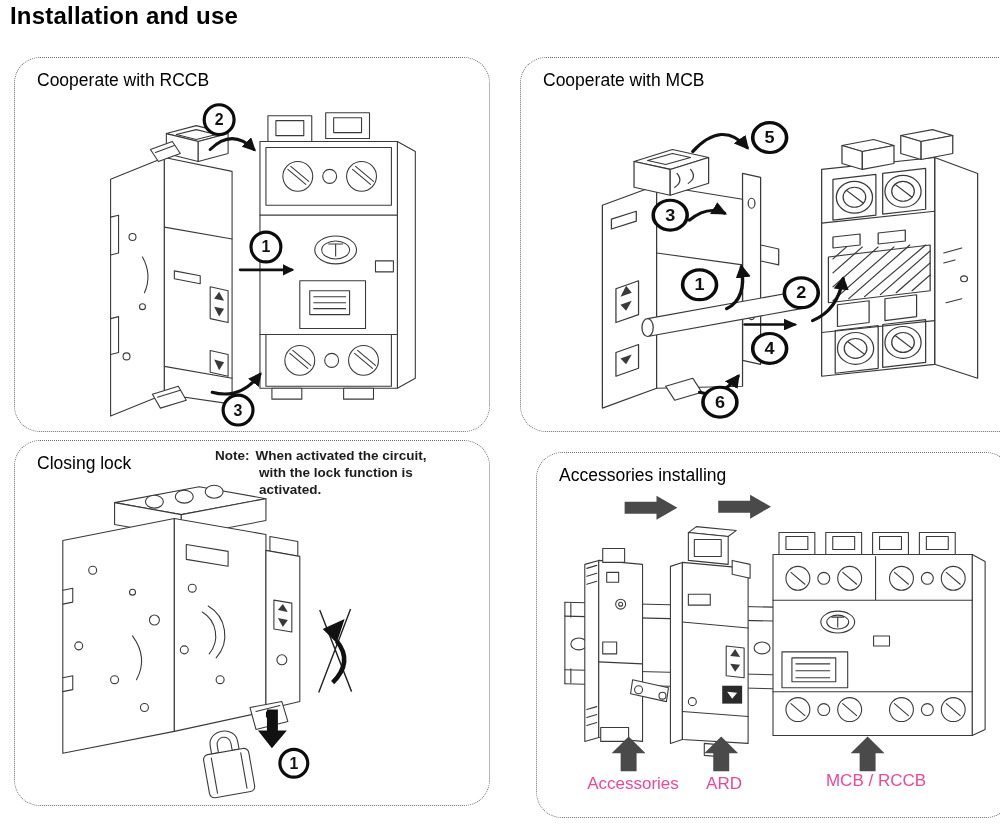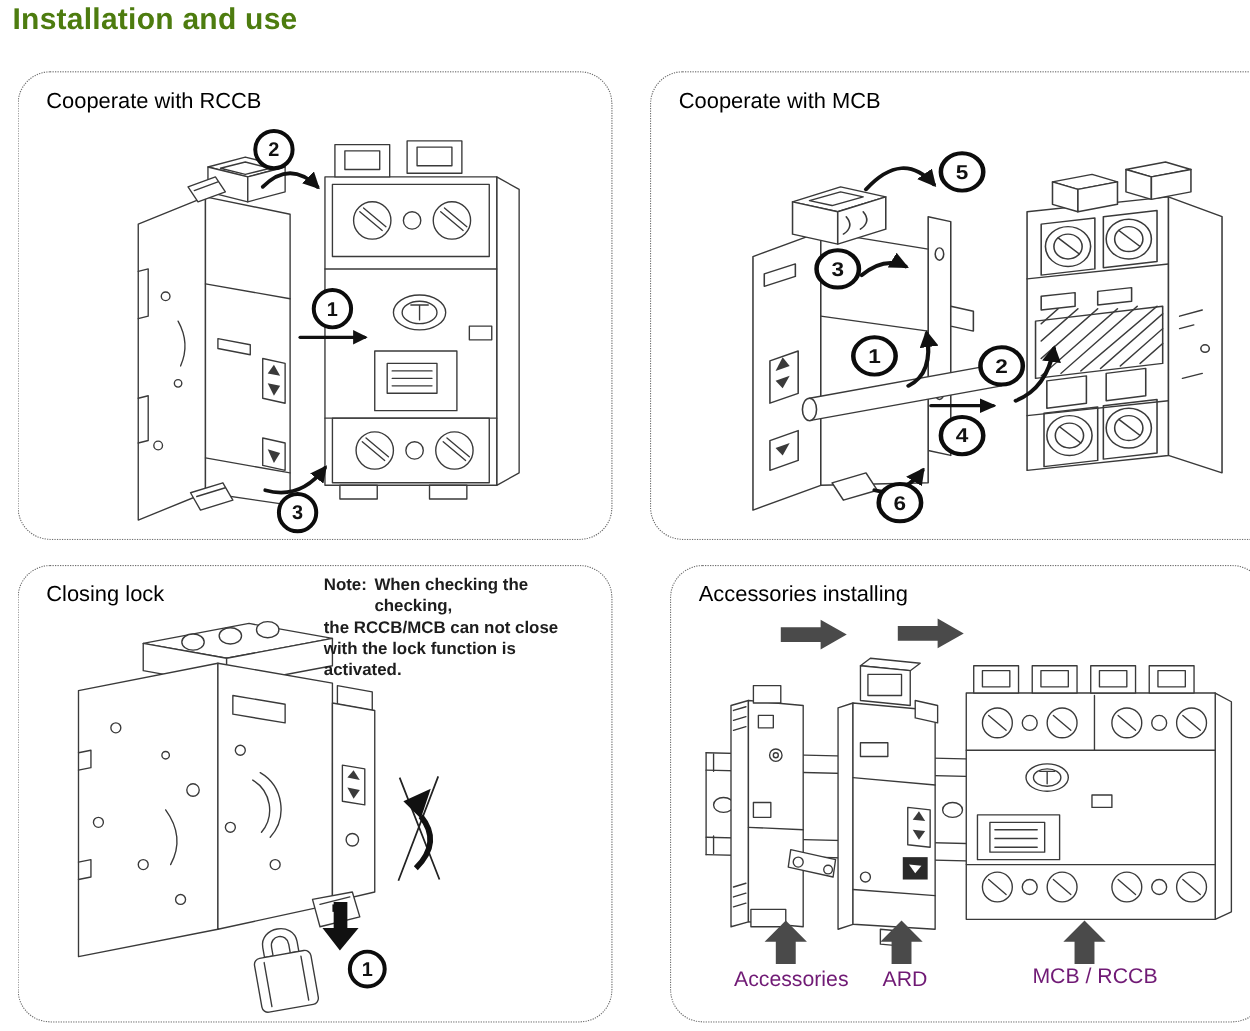--- a/index.html
+++ b/index.html
@@ -1,41 +1,41 @@
 <!DOCTYPE html>
 <html><head>
 <meta charset="utf-8">
 <style>
   * { margin:0; padding:0; box-sizing:border-box; }
   html,body { width:1000px; height:825px; background:#ffffff;
     font-family:"Liberation Sans","DejaVu Sans",sans-serif; color:#1b1b1b; }
   .page { position:relative; width:1000px; height:825px; overflow:hidden; background:#fff; }
   .page-title { position:absolute; left:10px; top:2px; font-size:24px; font-weight:700;
-    letter-spacing:.2px; color:#4d7c0f; }
+    letter-spacing:.2px; color:#000000; }
   .panel { position:absolute; border:1.6px dotted #6e6e6e; border-radius:26px; background:#fff; }
   .panel.tl { left:14px; top:57px;  width:476px; height:375px; }
   .panel.tr { left:520px; top:57px; width:540px; height:375px; }
-  .panel.bl { left:14px; top:452px; width:476px; height:366px; }
+  .panel.bl { left:14px; top:440px; width:476px; height:366px; }
   .panel.br { left:520px; top:452px; width:476px; height:366px;margin-left:16px; }
   .panel-title { position:absolute; left:22px; top:12px; font-size:17.5px; color:#000000; z-index:3; }
   svg.fig { position:absolute; left:0; top:0; width:100%; height:100%; }
   .ln { fill:none; stroke:#3a3a3a; stroke-width:1.1; stroke-linejoin:round; stroke-linecap:round; }
   .wh { fill:#ffffff; stroke:#3a3a3a; stroke-width:1.1; stroke-linejoin:round; }
   .tri { fill:#3a3a3a; stroke:none; }
   .dk  { fill:#111111; stroke:none; }
   .gry { fill:#4a4a4a; stroke:none; }
   .arrow  { fill:none; stroke:#111; stroke-width:3; stroke-linecap:round; }
   .arrow2 { fill:none; stroke:#111; stroke-width:2.6; stroke-linecap:round; }
   .ring { fill:#fff; stroke:#0c0c0c; stroke-width:3.2; }
   .num  { font:700 16px "Liberation Sans",sans-serif; fill:#111; text-anchor:middle; }
   .note { position:absolute; left:200px; top:6px; width:262px; font-size:13.5px; font-weight:700;
     line-height:17px; color:#1d1d1d; z-index:3; }
-  .note-first { display:flex; gap:6px;margin-left:44px; }
+  .note-first { display:flex; gap:6px; }
   .note-cont  { padding-left:44px; }
-  .fig-label { position:absolute; font-size:17px; color:#701a75; text-align:center; z-index:3; }
+  .fig-label { position:absolute; font-size:17px; color:#ec4899; text-align:center; z-index:3; }
   .lbl-acc { left:30px;  top:321px; width:132px; }
   .lbl-ard { left:152px; top:321px; width:70px; }
   .lbl-mcb { left:268px; top:318px; width:142px; }
 </style>
 </head>
 <body>
 
 <div class="page">
 
   <h1 class="page-title">Installation and use</h1>
@@ -243,23 +243,22 @@
         <text class="num" x="176" y="351.5">6</text>
       </g>
     </svg>
   </section>
 
   <section class="panel bl">
     <div class="panel-title">Closing lock</div>
     <div class="note">
       <div class="note-first">
         <span>Note:</span>
-        <span>When checking the checking,</span>
+        <span>When activated the circuit,</span>
       </div>
-      <div class="note-cont">the RCCB/MCB can not close</div>
       <div class="note-cont">with the  lock function is</div>
       <div class="note-cont">activated.</div>
     </div>
     <svg class="fig" viewBox="0 0 476 366" preserveAspectRatio="none">
 
       <g>
         <path class="wh" d="M100,62 L185,46 L252,58 L167,74 Z"></path>
         <ellipse class="wh" cx="140" cy="61" rx="9" ry="6.5"></ellipse>
         <ellipse class="wh" cx="170" cy="56" rx="9" ry="6.5"></ellipse>
         <ellipse class="wh" cx="200" cy="51" rx="9" ry="6.5"></ellipse>

